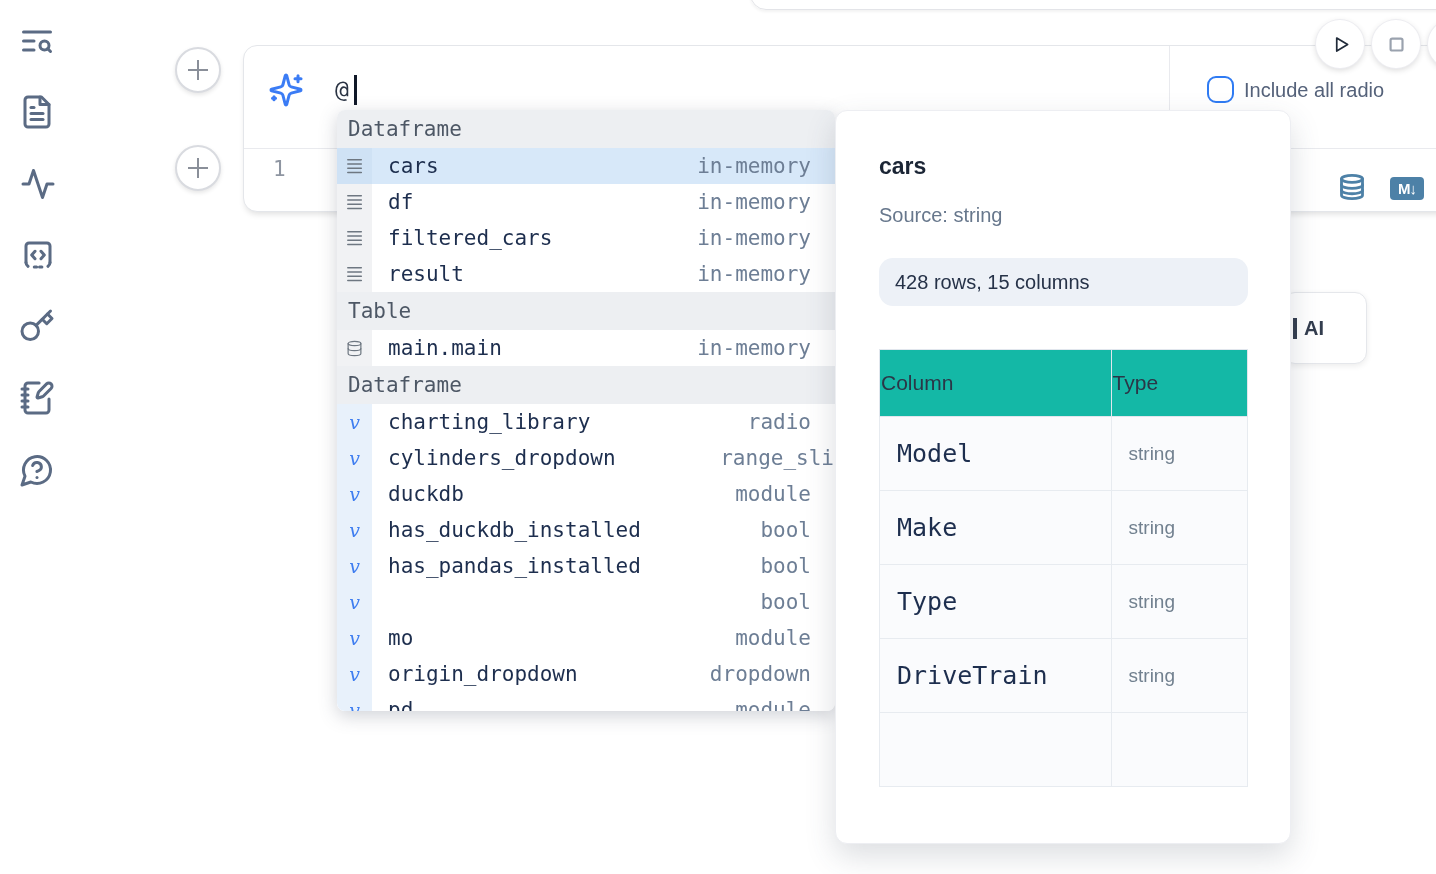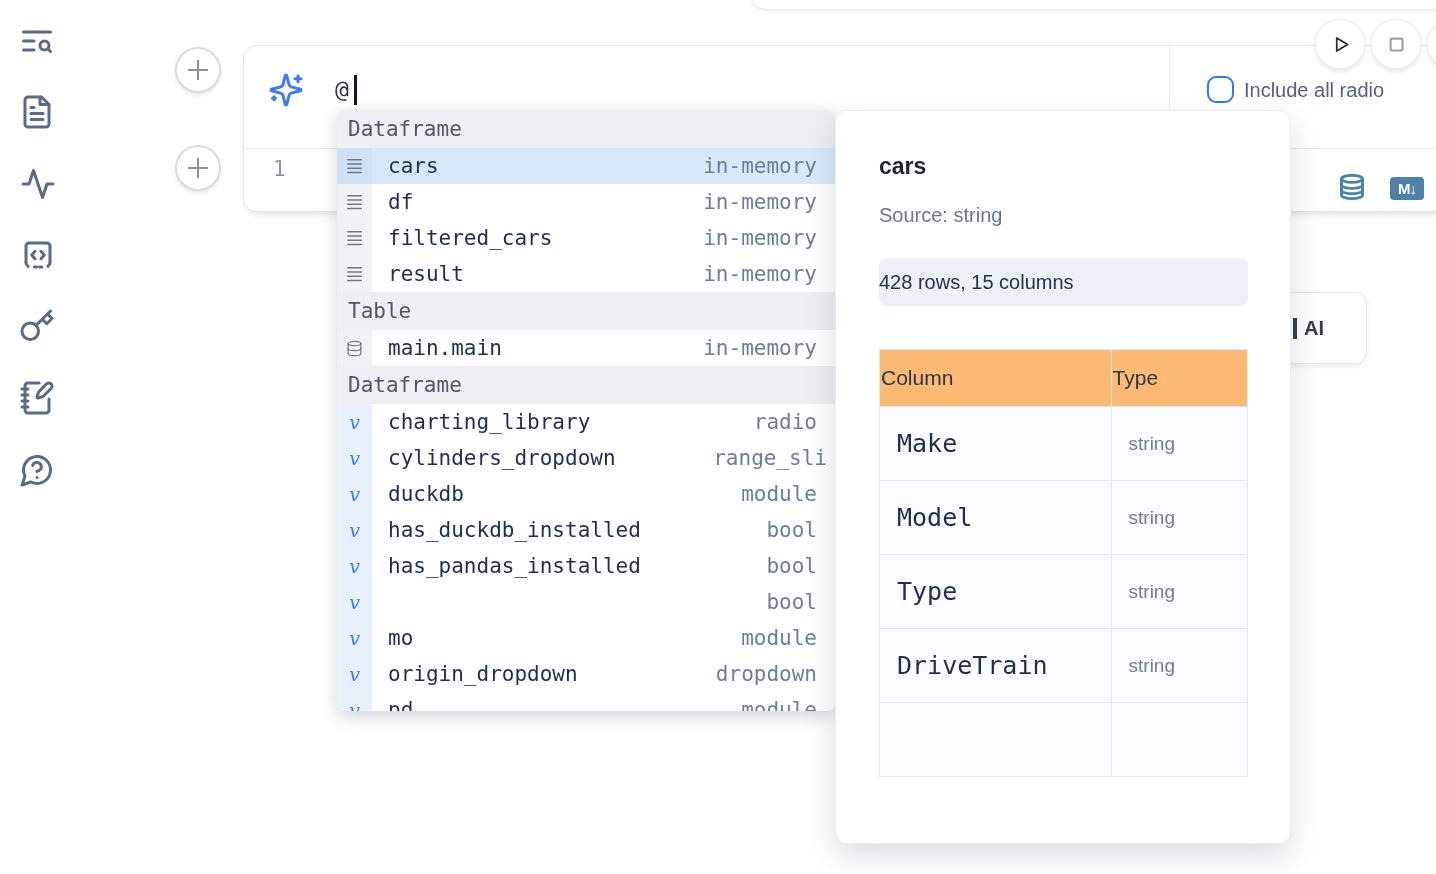--- a/index.html
+++ b/index.html
@@ -74,39 +74,39 @@
   }
   .ac-header{height:38px;background:#edeff2;color:#4d5765;font-size:21px;line-height:38px;
     padding-left:11px;}
   .ac-row{height:36px;display:flex;align-items:center;cursor:pointer;background:#fff;}
   .ac-gutter{width:35px;align-self:stretch;background:#f1f2f4;display:flex;align-items:center;
     justify-content:center;flex:none;}
   .ac-row.var .ac-gutter{background:#e8f1fb;}
   .ac-row.selected{background:#d7e8f9;}
   .ac-row.selected .ac-gutter{background:#cfe2f5;}
   .ac-name{margin-left:16px;font-size:21px;color:#1d2e4e;white-space:pre;}
-  .ac-type{margin-left:auto;padding-right:18px;font-size:21px;color:#6d7e95;white-space:pre;}
-  .ac-type.clip{padding-right:8px;text-align:center;}
+  .ac-type{margin-left:auto;padding-right:24px;font-size:21px;color:#6d7e95;white-space:pre;}
+  .ac-type.clip{padding-right:1px;text-align:center;}
   .vchar{font-family:"DejaVu Serif",serif;font-style:italic;font-size:19px;color:#3e7df0;}
   .gutter-ic{fill:none;stroke:#6e7781;stroke-width:1.7;stroke-linecap:round;}
 
   
   #popup{
     position:absolute;left:835px;top:110px;width:456px;height:734px;background:#fff;
     border:1px solid #edeef2;border-radius:12px;box-shadow:0 12px 30px rgba(60,70,90,.18);
     z-index:40;box-sizing:border-box;
   }
   .pp-title{position:absolute;left:43px;top:42px;font-size:23px;font-weight:bold;color:#1b2535;}
   .pp-source{position:absolute;left:43px;top:93px;font-size:20px;color:#67778c;}
   .pp-badge{position:absolute;left:43px;top:147px;width:369px;height:48px;background:#edf1f7;
-    border-radius:8px;font-size:20px;color:#263248;line-height:48px;
+    border-radius:14px;font-size:20px;color:#263248;line-height:48px;padding-left:16px;
     box-sizing:border-box;}
   .pp-tablewrap{position:absolute;left:43px;top:238px;width:370px;height:464px;overflow:hidden;}
   table.pp-table{border-collapse:collapse;width:369px;}
-  .pp-table th{width:232px;height:57px;background:#fdba74;border:1px solid #e1e6ed;
+  .pp-table th{width:232px;height:67px;background:#14b8a6;border:1px solid #e1e6ed;
     font-weight:normal;font-size:21px;color:#2b3647;text-align:left;box-sizing:border-box;}
   .pp-table th:last-child{width:137px;}
   .pp-table td{height:74px;background:#fafbfd;border:1px solid #e7ebf0;padding-left:17px;box-sizing:border-box;}
   .pp-table td.cname{font-family:"DejaVu Sans Mono",monospace;font-size:25px;color:#1d2e4e;}
   .pp-table td.ctype{font-size:19px;color:#71808f;}
 
   
   #ai-frag{position:absolute;left:1283px;top:292px;width:84px;height:72px;background:#fff;
     border:1px solid #e5e7eb;border-radius:12px;box-shadow:0 2px 6px rgba(0,0,0,.08);z-index:20;
     display:flex;align-items:center;padding-left:9px;box-sizing:border-box;cursor:pointer;}
@@ -355,28 +355,28 @@
   <div class="pp-tablewrap">
     <table class="pp-table">
       <thead>
         <tr>
           <th>Column</th>
           <th>Type</th>
         </tr>
       </thead>
       <tbody id="pp-tbody">
           <tr>
+            <td class="cname">Model</td>
+            <td class="ctype">string</td>
+          </tr>
+          <tr>
             <td class="cname">Make</td>
             <td class="ctype">string</td>
           </tr>
           <tr>
-            <td class="cname">Model</td>
-            <td class="ctype">string</td>
-          </tr>
-          <tr>
             <td class="cname">Type</td>
             <td class="ctype">string</td>
           </tr>
           <tr>
             <td class="cname">DriveTrain</td>
             <td class="ctype">string</td>
           </tr>
           <tr>
             <td class="cname"></td>
             <td class="ctype"></td>

